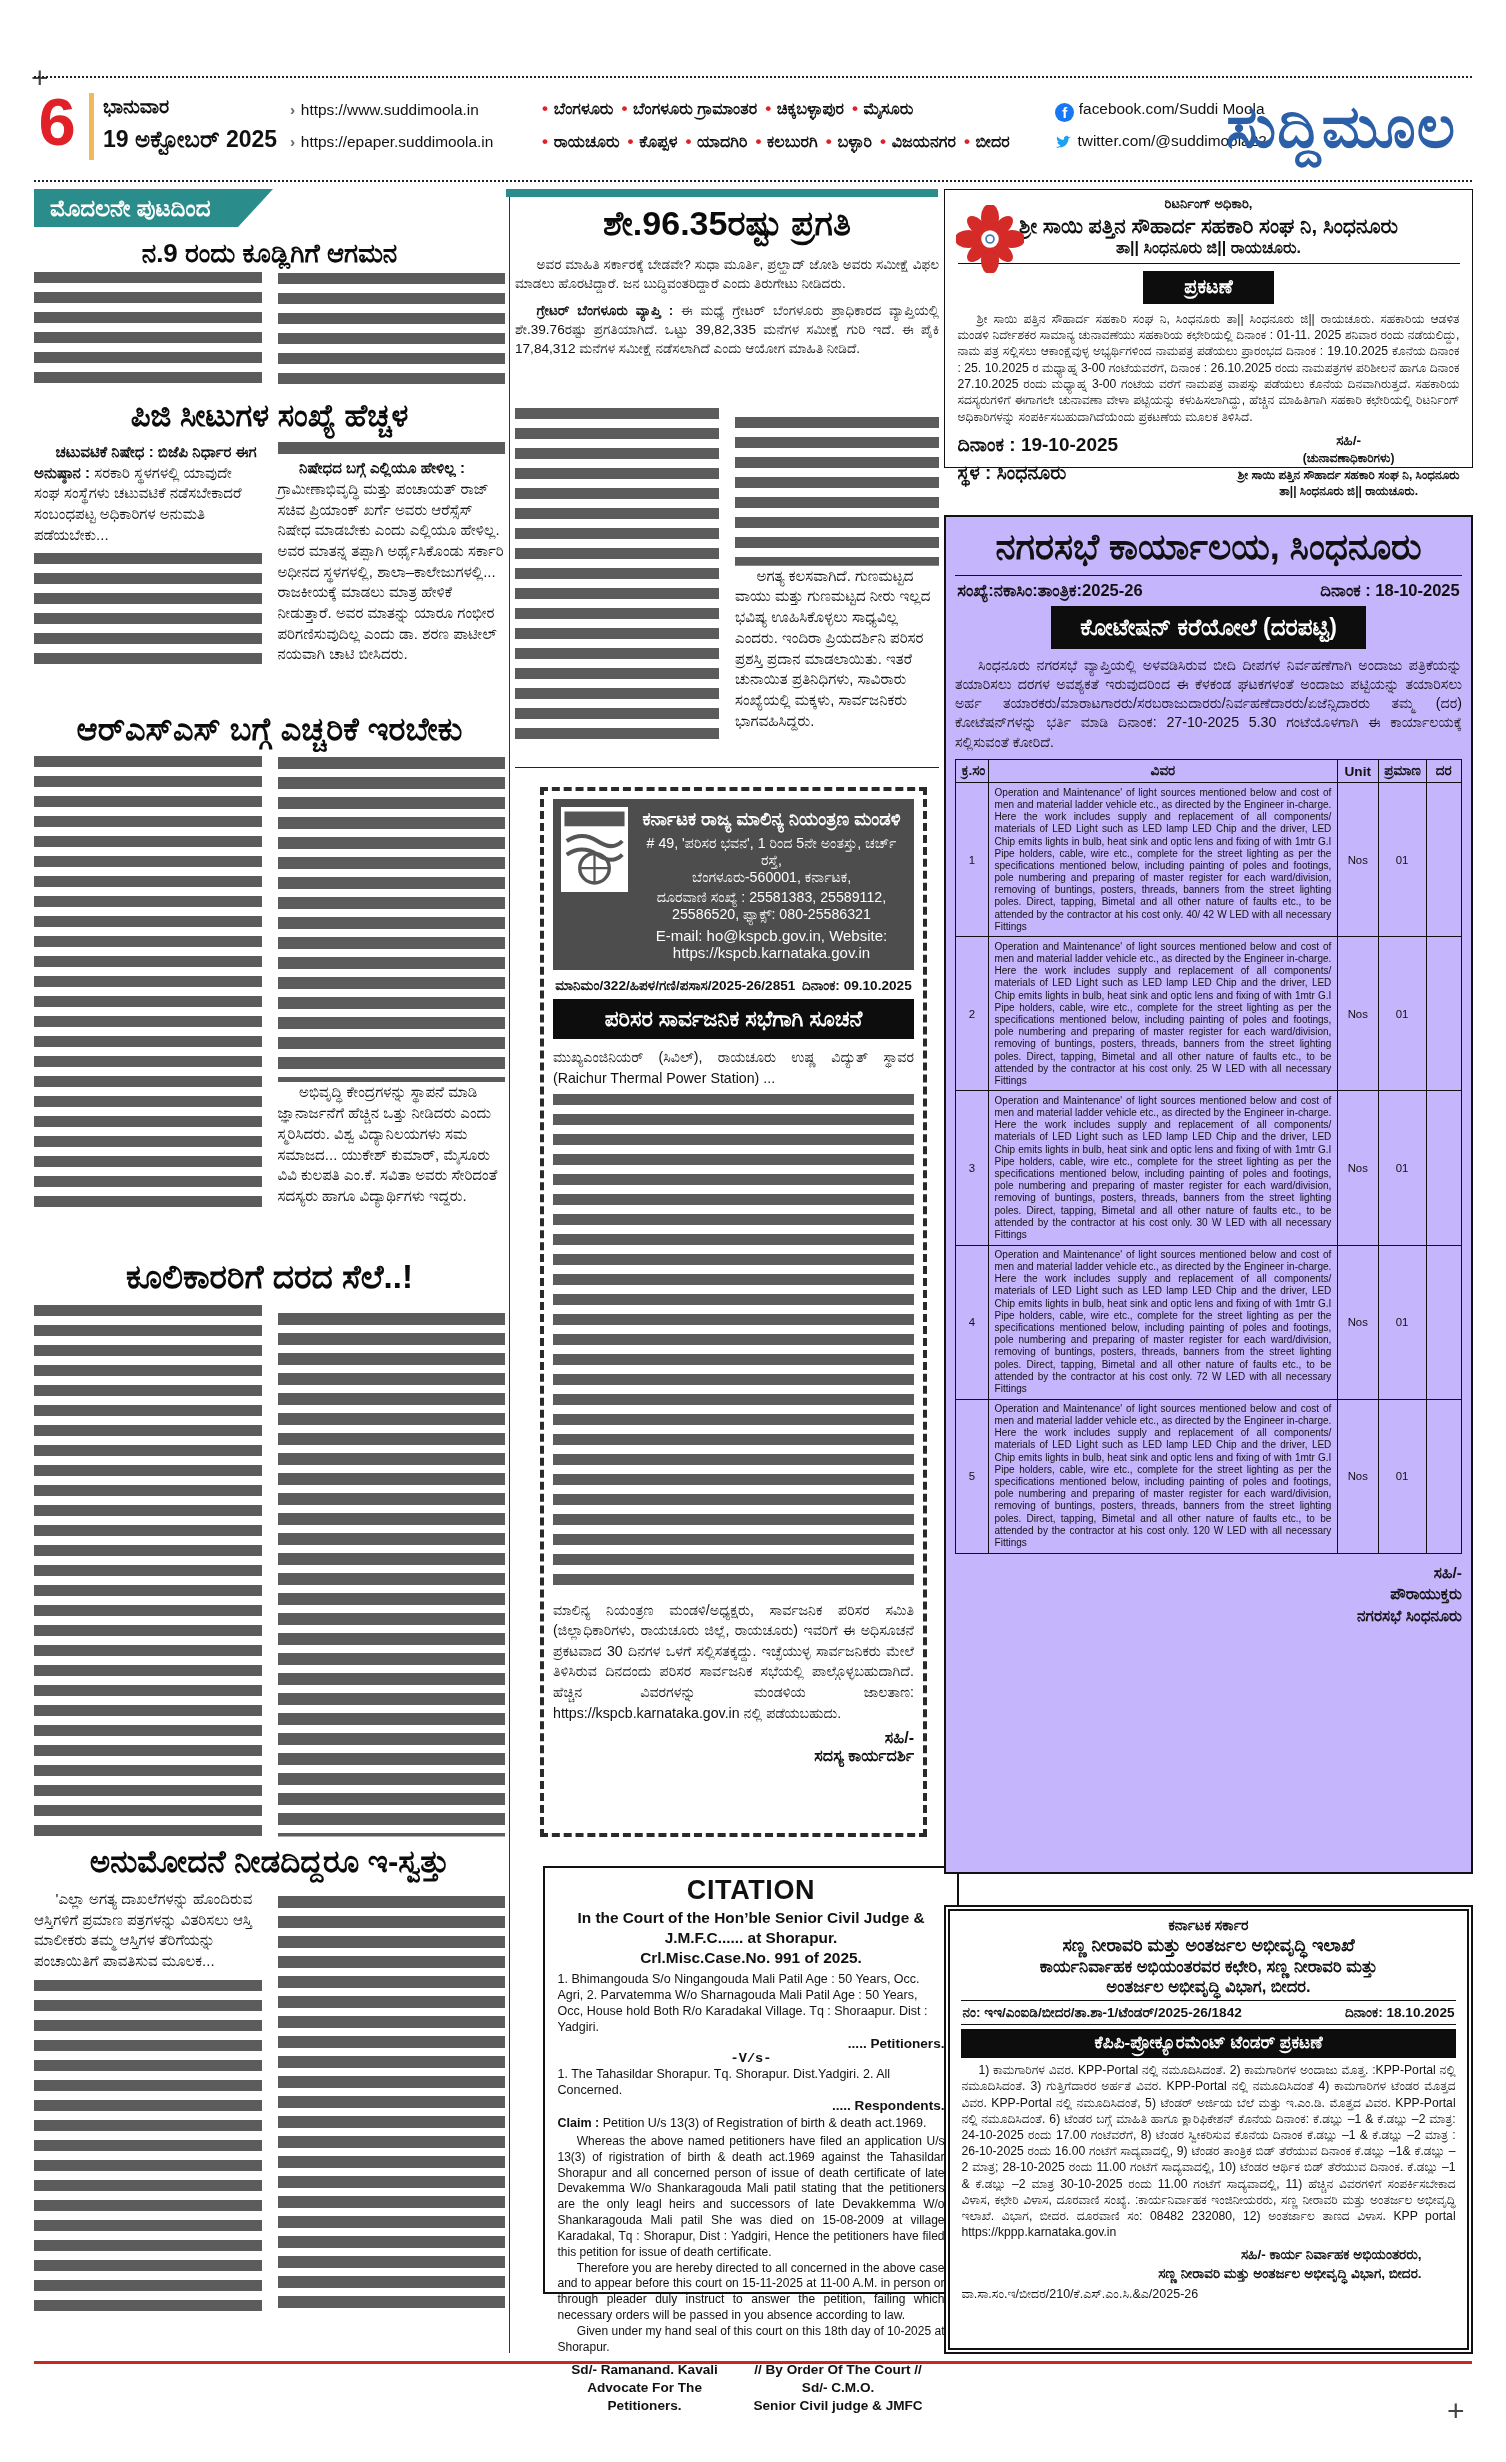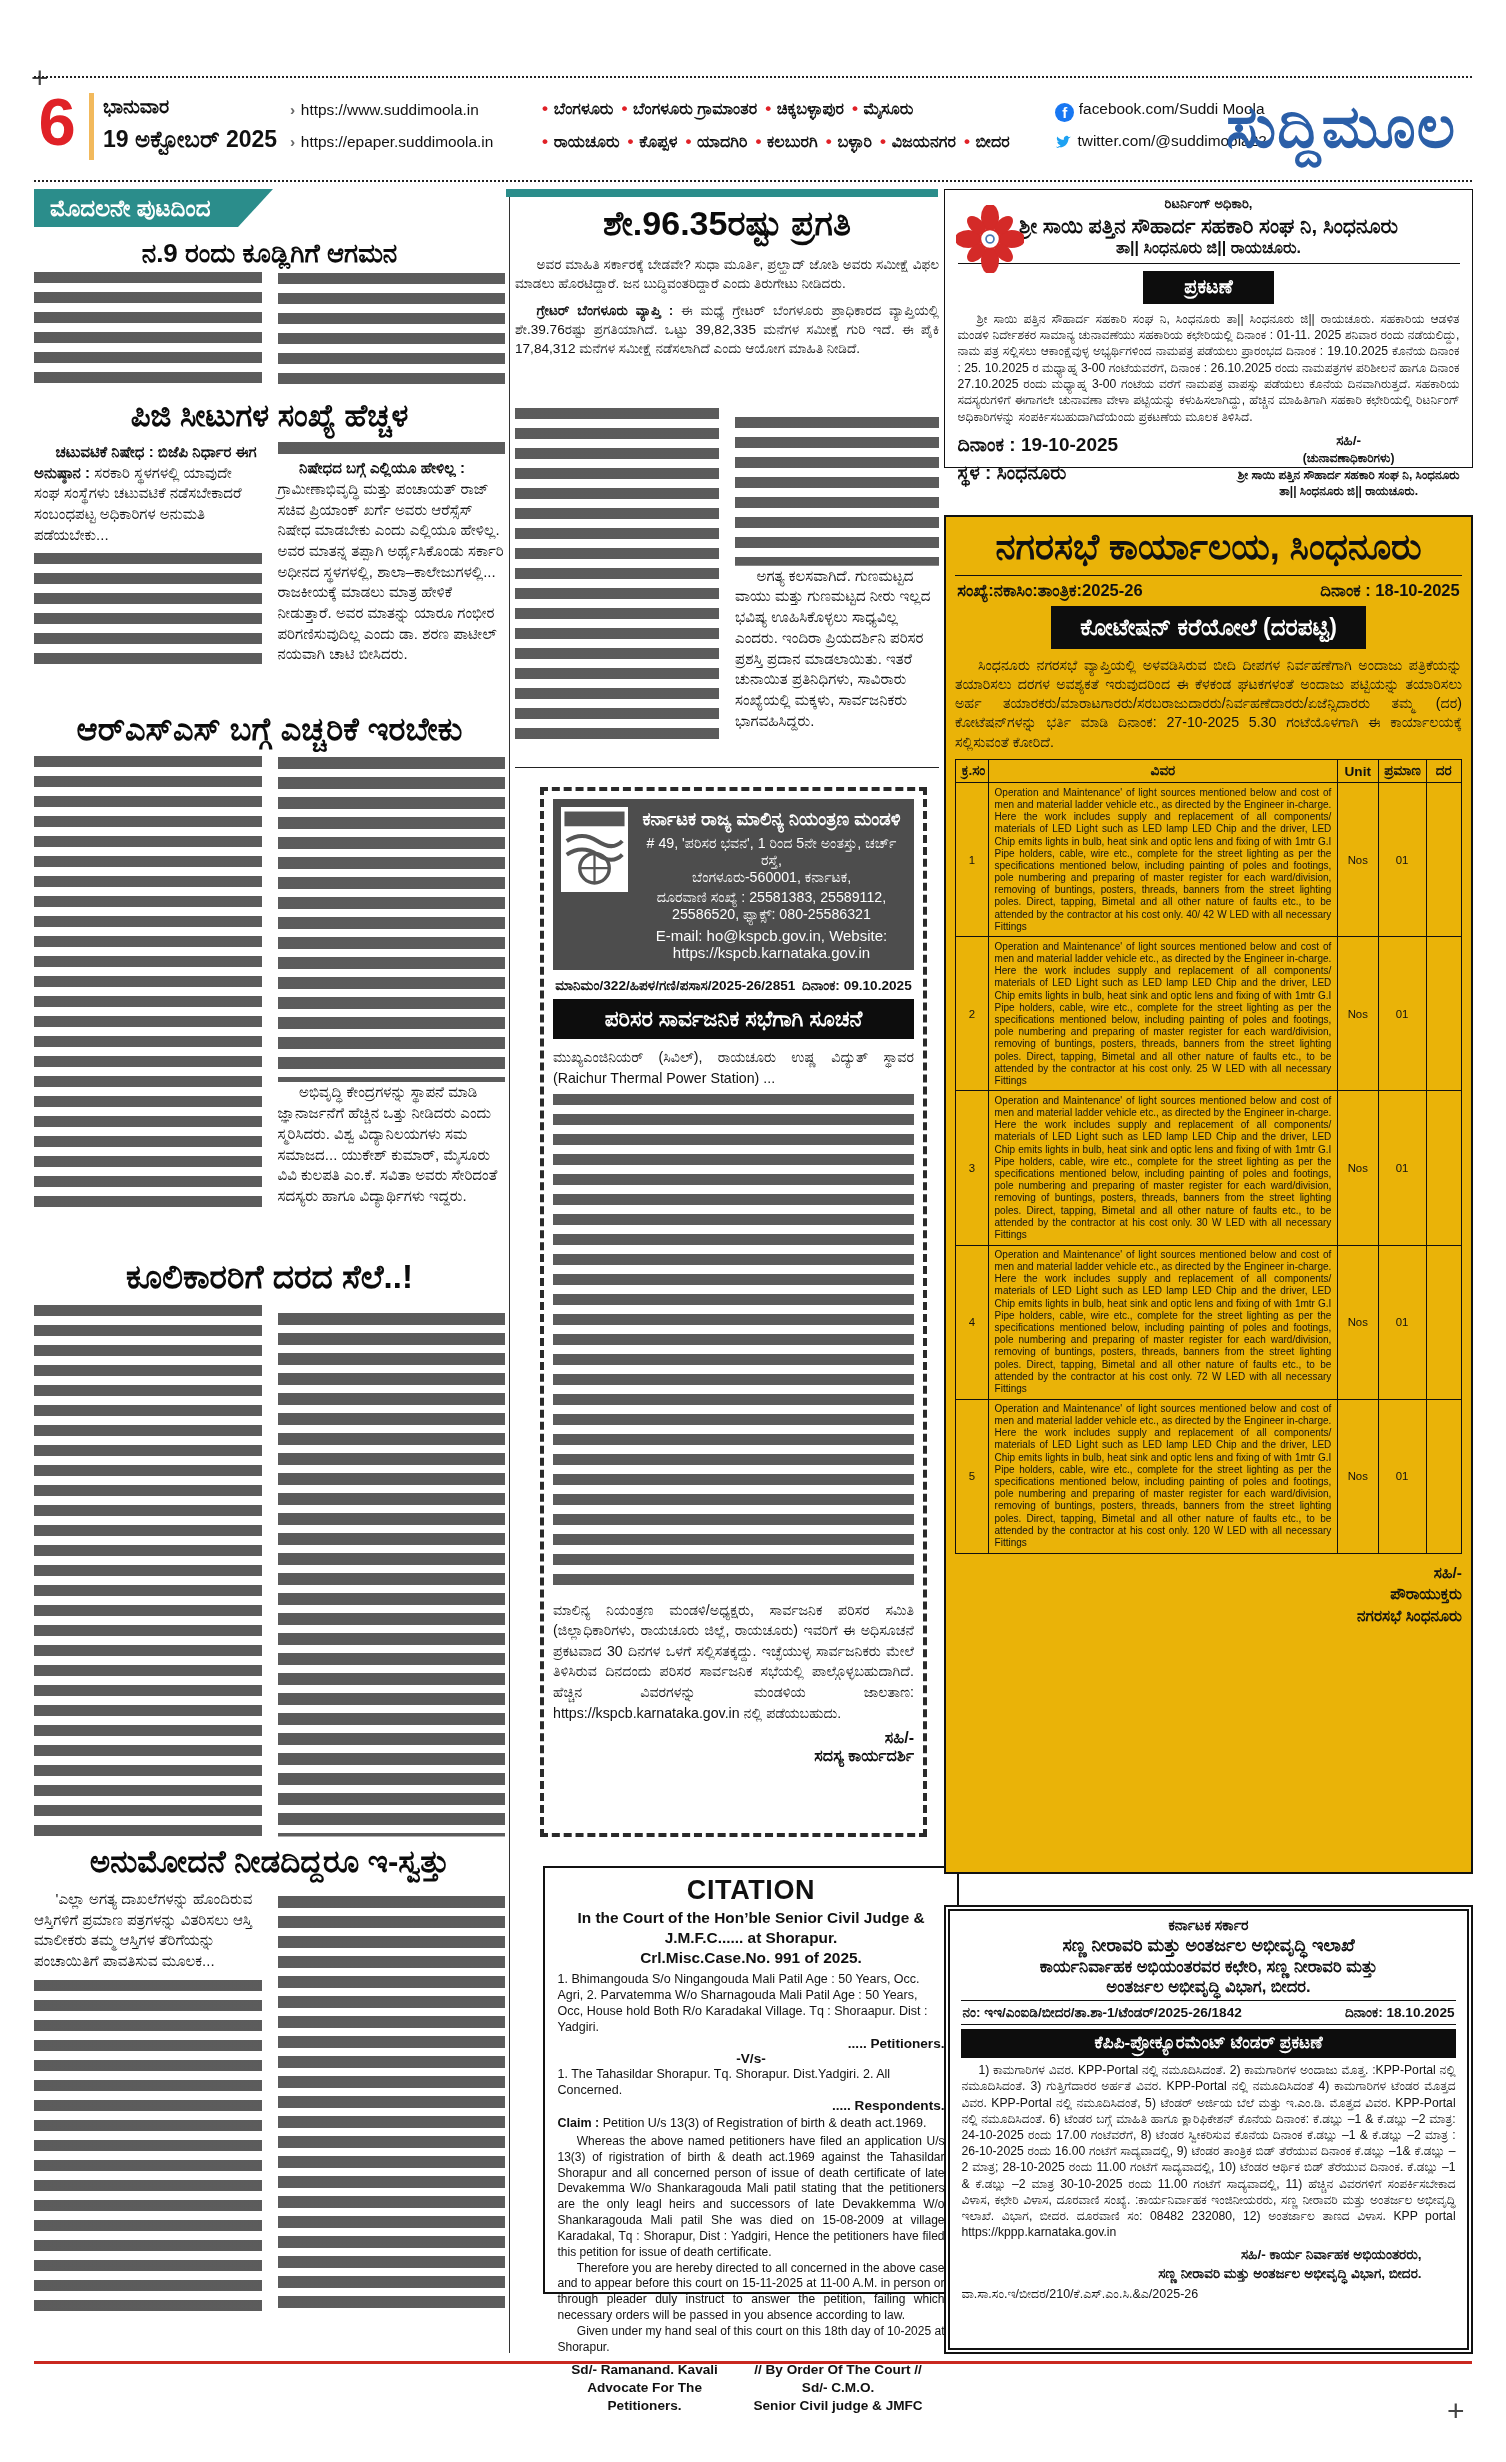--- a/index.html
+++ b/index.html
@@ -30,21 +30,21 @@
   .body1{overflow:hidden;font-size:13.6px;line-height:1.4;}
   .sim{background:repeating-linear-gradient(to bottom,#383838 0 11.4px,transparent 11.4px 20px);opacity:.82;}
   .lead{font-weight:bold;}
   p.art{margin:0 0 8px 0;text-indent:21.6px;}
   
   .teal{background:#2b8d8b;}
   .banner{color:#fff;font-size:23px;font-weight:bold;line-height:38px;padding-left:16px;
           clip-path:polygon(0 0,100% 0,calc(100% - 35px) 100%,0 100%);}
   
   .boxthin{border:1.7px solid #111;background:#fff;}
-  .boxthick{border:2.8px solid #111;background:#eab308;}
+  .boxthick{border:2.8px solid #111;background:#c4b5fd;}
   .boxdash{border:4px dashed #2a2a2a;background:#fff;}
   .boxdouble{border:6.3px double #111;background:#fff;}
   .blackbar{background:#0d0d0d;color:#fff;font-weight:bold;text-align:center;}
   .refrow{display:flex;justify-content:space-between;font-weight:bold;}
   
   .kspcbhead{background:#4d4d4d;color:#fff;}
   
   table.quote{border-collapse:collapse;width:100%;table-layout:fixed;}
   table.quote th,table.quote td{border:1.7px solid #111;vertical-align:middle;padding:3.4px 5.7px;}
   table.quote th{font-size:13.6px;}
@@ -162,21 +162,21 @@
     <div class="signright" style="font-size:16px;margin-top:5.7px;">ಸಹಿ/-</div>
     <div class="signright" style="font-size:16px;">ಸದಸ್ಯ ಕಾರ್ಯದರ್ಶಿ</div>
   </div>
 
   <div class="abs" style="left:543px;top:1866px;width:416px;height:428px;border:2.8px solid #111;padding:6.8px 12.5px;box-sizing:border-box;">
     <div class="ctr b" style="font-size:27px;letter-spacing:0.6px;">CITATION</div>
     <div class="ctr b" style="font-size:15.4px;line-height:1.3;margin-top:2.3px;">In the Court of the Hon’ble Senior Civil Judge &amp; J.M.F.C...... at Shorapur.</div>
     <div class="ctr b" style="font-size:15.4px;margin-top:1.1px;">Crl.Misc.Case.No. 991 of 2025.</div>
     <div style="font-size:12.5px;line-height:1.3;margin-top:3.4px;">1. Bhimangouda S/o Ningangouda Mali Patil Age : 50 Years, Occ. Agri, 2. Parvatemma W/o Sharnagouda Mali Patil Age : 50 Years, Occ, House hold Both R/o Karadakal Village. Tq : Shoraapur. Dist : Yadgiri.</div>
     <div class="signright" style="font-size:13.6px;">..... Petitioners.</div>
-    <div class="ctr b" style="font-size:13.6px;">-V/s-</div>
+    <div class="ctr b" style="font-size:13.6px;font-family:Liberation Mono, monospace;">-V/s-</div>
     <div style="font-size:12.5px;line-height:1.3;">1. The Tahasildar Shorapur. Tq. Shorapur. Dist.Yadgiri. 2. All Concerned.</div>
     <div class="signright" style="font-size:13.6px;">..... Respondents.</div>
     <div style="font-size:12.5px;line-height:1.3;margin-top:2.3px;"><span class="b">Claim :</span><span> Petition U/s 13(3) of Registration of birth &amp; death act.1969.</span></div>
     <div class="jst" style="font-size:12px;line-height:1.32;margin-top:2.3px;text-indent:19.3px;">Whereas the above named petitioners have filed an application U/s 13(3) of rigistration of birth &amp; death act.1969 against the Tahasildar Shorapur and all concerned person of issue of death certificate of late Devakemma W/o Shankaragouda Mali patil stating that the petitioners are the only leagl heirs and successors of late Devakkemma W/o Shankaragouda Mali patil She was died on 15-08-2009 at village Karadakal, Tq : Shorapur, Dist : Yadgiri, Hence the petitioners have filed this petition for issue of death certificate.</div>
     <div class="jst" style="font-size:12px;line-height:1.32;text-indent:19.3px;">Therefore you are hereby directed to all concerned in the above case and to appear before this court on 15-11-2025 at 11-00 A.M. in person or through pleader duly instruct to answer the petition, failing which necessary orders will be passed in you absence according to law.</div>
     <div class="jst" style="font-size:12px;line-height:1.32;text-indent:19.3px;">Given under my hand seal of this court on this 18th day of 10-2025 at Shorapur.</div>
     <div style="display:flex;margin-top:5.7px;font-weight:bold;">
       <div class="ctr" style="width:45%;font-size:13.6px;line-height:1.3;">
         <div>Sd/- Ramanand. Kavali</div>
         <div>Advocate For The</div>

